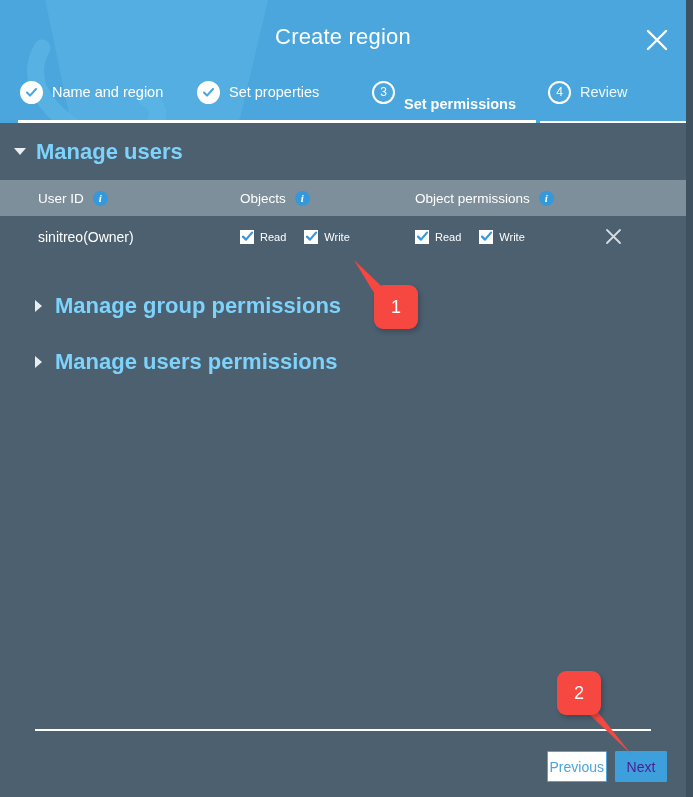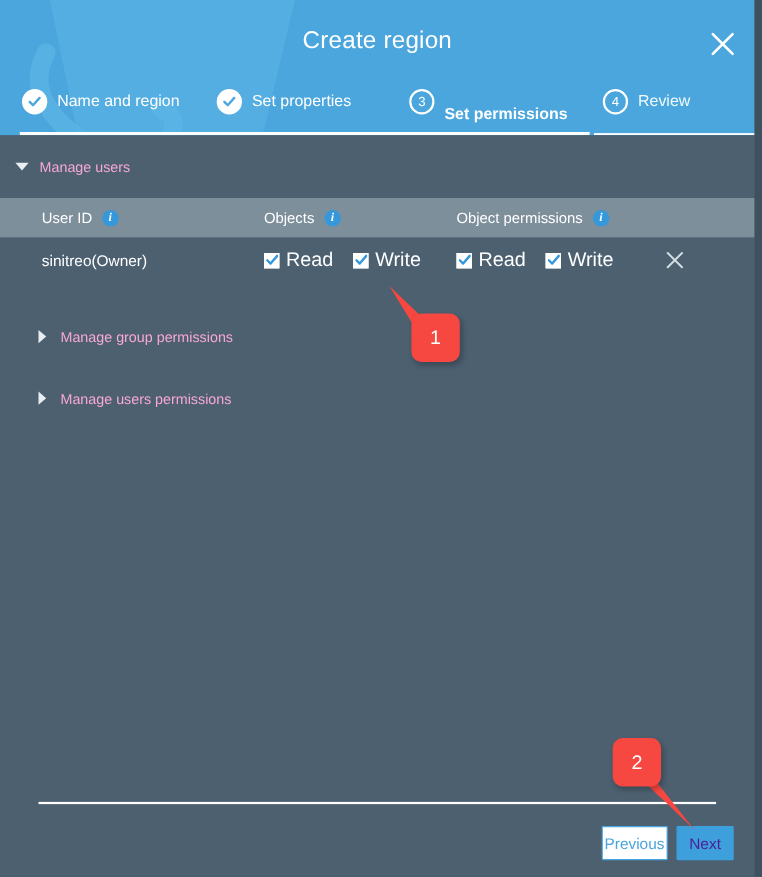--- a/index.html
+++ b/index.html
@@ -133,22 +133,23 @@
     border-top: 7px solid #e8eef1;
   }
   .tri.right {
     border-top: 6px solid transparent;
     border-bottom: 6px solid transparent;
     border-left: 7px solid #e8eef1;
     margin-left: 3px;
     margin-right: 13px;
   }
   .section-title {
-    font-size: 13px;
-    color: #f9a8d4;
+    font-size: 22px;
+    color: #7dd3fc;
+    font-weight: bold;
   }
 
   #manage-users-head { height: 57px; padding-left: 14px; }
 
   
   .tbl { width: 686px; }
   .thead {
     height: 36px;
     background: #7e8f9c;
     display: flex;
@@ -190,21 +191,21 @@
   .td-userid { padding-left: 38px; width: 240px; }
   .td-objects { width: 175px; gap: 18px; }
   .td-objperm { width: 174px; gap: 18px; }
   .td-remove { flex: 1; display: flex; justify-content: flex-start; padding-left: 12px; }
 
   .cb-wrap {
     display: inline-flex;
     align-items: center;
     gap: 6px;
     cursor: pointer;
-    font-size: 18px;
+    font-size: 11px;
     color: #ffffff;
     white-space: nowrap;
   }
   .cbox {
     width: 14px; height: 14px;
     background: #ffffff;
     border: 1px solid #ffffff;
     display: inline-flex;
     align-items: center;
     justify-content: center;

